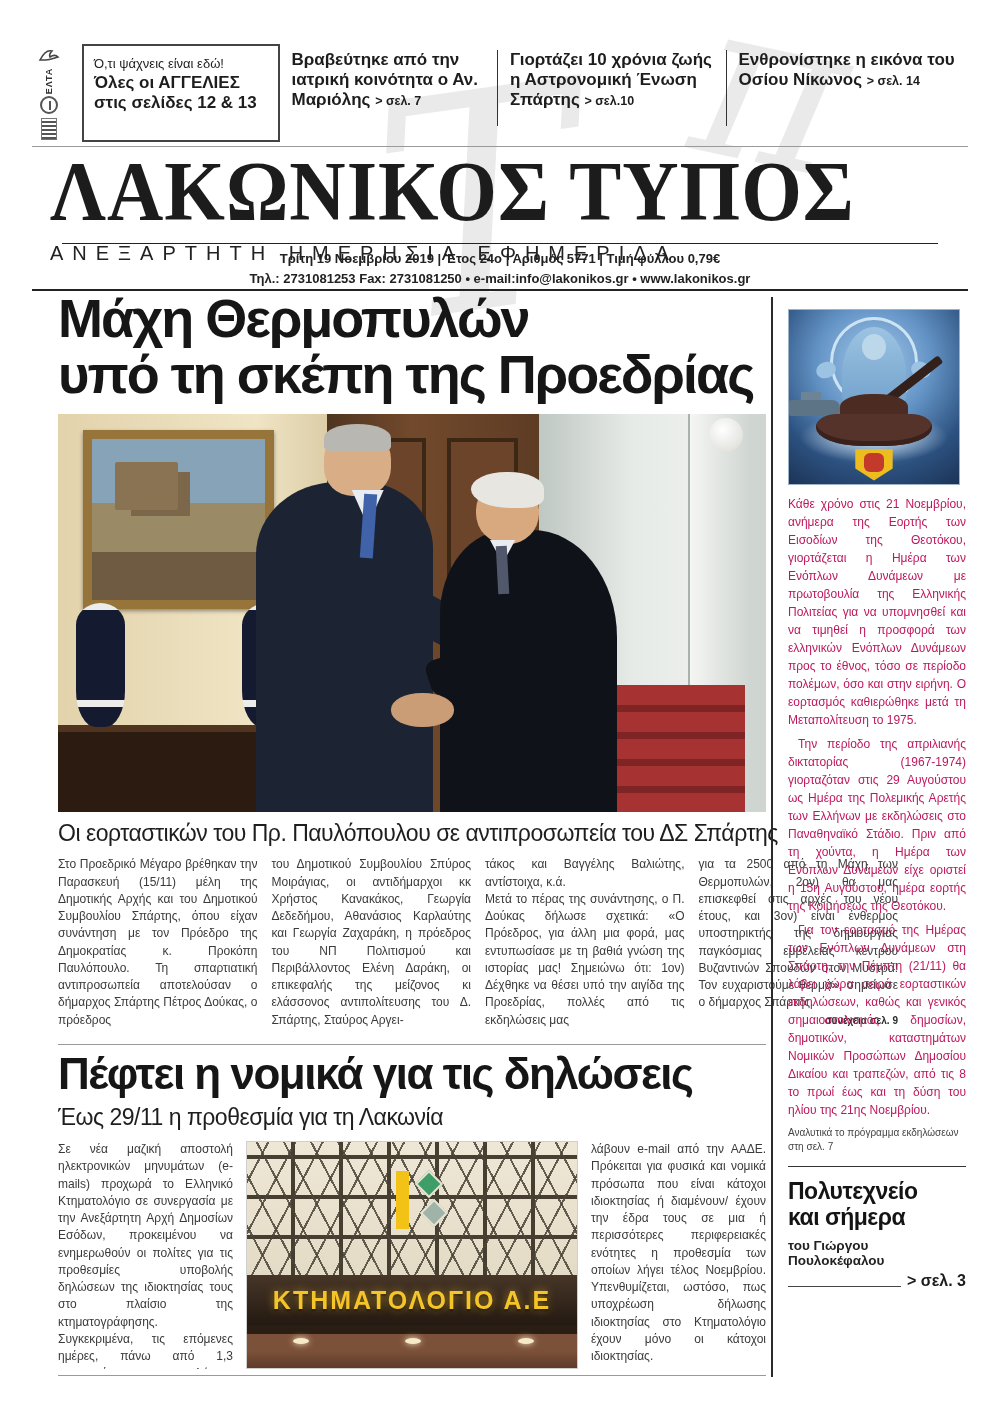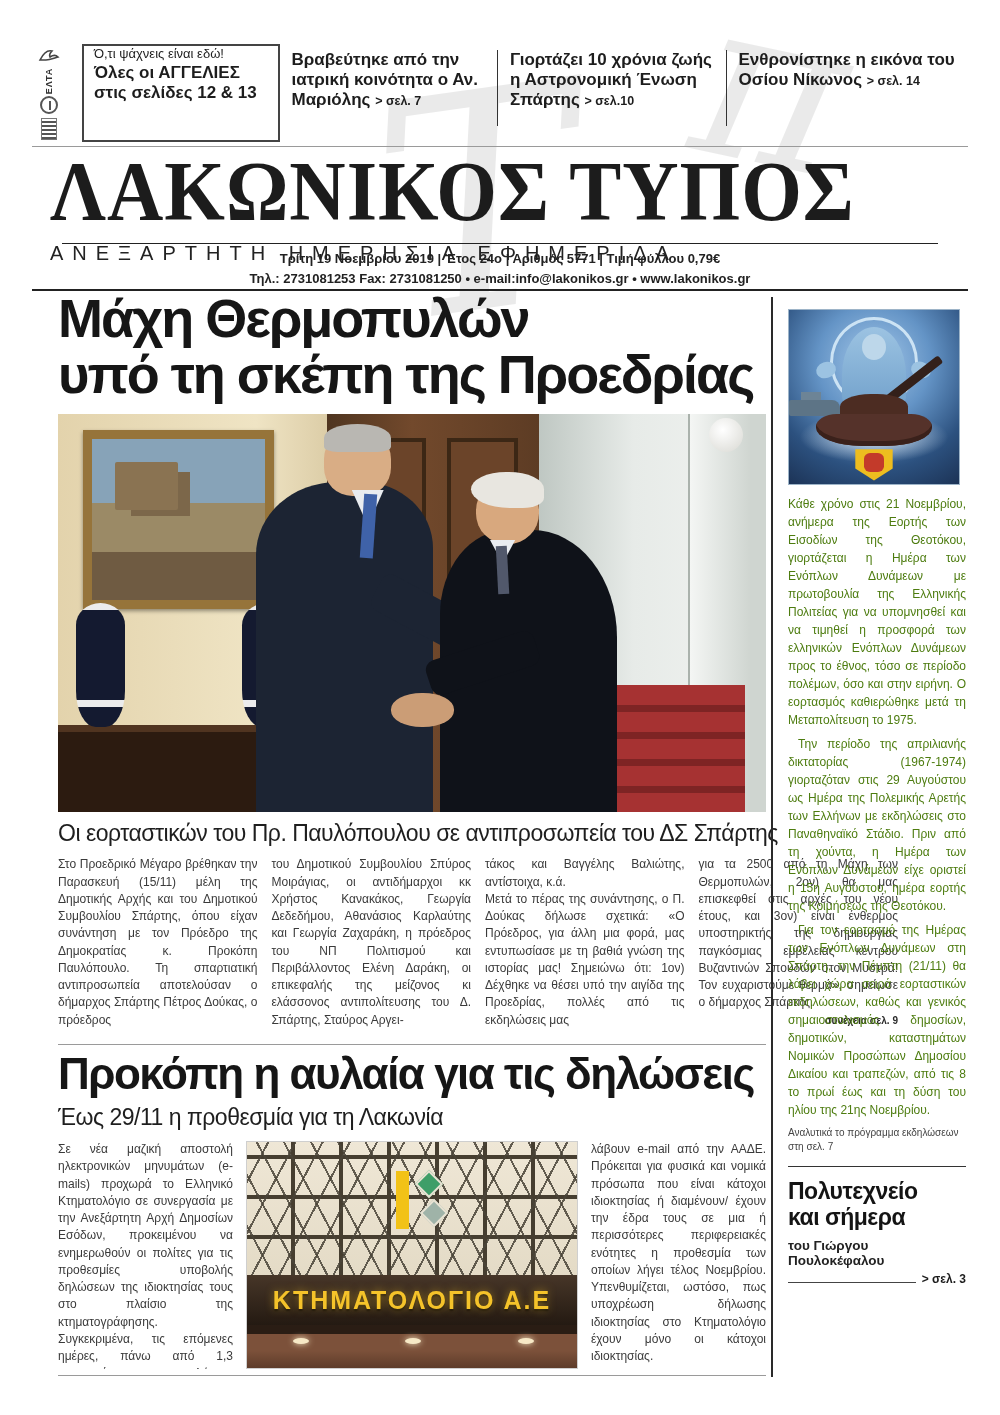--- a/index.html
+++ b/index.html
@@ -15,21 +15,21 @@
   
   .topbar { position:absolute; top:44px; left:32px; width:936px; height:98px; display:flex; z-index:2; }
   .stamps { width:34px; display:flex; flex-direction:column; align-items:center; gap:4px; padding-top:2px; }
   .stamp-bird svg { display:block; }
   .elta-vert { font-size:9px; font-weight:bold; letter-spacing:1px; transform:rotate(-90deg); color:#333; margin:8px 0 6px; }
   .stamp-circle { width:18px; height:18px; border:2px solid #555; border-radius:50%; position:relative; }
   .stamp-circle::after { content:""; position:absolute; left:7px; top:3px; width:2px; height:9px; background:#555; }
   .stamp-barcode { width:16px; height:22px; background:repeating-linear-gradient(0deg,#555 0 2px,#fff 2px 4px); border:1px solid #777; }
   .teaser { font-weight:bold; font-size:17px; line-height:1.18; color:#1d1d1d; padding:6px 12px 0 12px; }
   .teaser .small-top { font-weight:normal; font-size:13px; display:block; margin-bottom:2px; }
-  .teaser.boxed { border:2px solid #444; width:198px; margin-left:16px; padding:0 10px; }
+  .teaser.boxed { border:2px solid #444; width:198px; margin-left:16px; padding:10px 10px; }
   .t2 { width:218px; } .t3 { width:228px; } .t4 { width:242px; }
   .t-sep { border-left:1.5px solid #333; height:76px; margin-top:6px; }
   .pref { font-size:12.5px; font-weight:bold; white-space:nowrap; }
   .topbar-rule { position:absolute; top:146px; left:32px; width:936px; border-top:1.5px solid #9a9a9a; z-index:2; }
 
   
   .masthead { position:absolute; top:150px; left:50px; width:900px; text-align:left; z-index:2; }
   .mast-title { font-family:"Liberation Serif","DejaVu Serif",serif; font-weight:bold; font-size:78px; line-height:1.0; letter-spacing:1px; transform:scaleY(1.08); transform-origin:top center; white-space:nowrap; }
   .mast-sub { margin-top:14px; font-size:20px; letter-spacing:9px; color:#222; }
   .rule-thin { position:absolute; top:243px; left:62px; width:876px; border-top:1.5px solid #222; z-index:2; }
@@ -114,30 +114,30 @@
   .mary-hand1 { left:16%; top:30%; width:12%; height:9%; background:#9cc3e2; border-radius:50%; transform:rotate(-20deg); }
   .mary-hand2 { left:72%; top:30%; width:12%; height:9%; background:#9cc3e2; border-radius:50%; transform:rotate(20deg); }
   .ship { left:0; top:52%; width:30%; height:9%; background:#5d7486; border-radius:2px 8px 2px 2px; }
   .ship-top { left:7%; top:47%; width:12%; height:6%; background:#6d8496; }
   .tank-glow { left:6%; top:58%; width:88%; height:30%; background:radial-gradient(ellipse at center, rgba(235,245,252,.9), rgba(235,245,252,0) 70%); }
   .tank-barrel { left:52%; top:38%; width:42%; height:5%; background:#33201a; transform:rotate(-38deg); border-radius:3px; }
   .tank-turret { left:30%; top:48%; width:40%; height:16%; background:#4c2c22; border-radius:45% 45% 10% 10%; }
   .tank-hull { left:16%; top:60%; width:68%; height:18%; background:#55322a; border-radius:18% 18% 40% 40% / 40% 40% 60% 60%; box-shadow:inset 0 -5px 0 #3a211b; }
   .emblem { left:39%; top:80%; width:22%; height:18%; background:#edbd1f; clip-path:polygon(0 0,100% 0,100% 62%,50% 100%,0 62%); }
   .emblem-in { left:44%; top:82%; width:12%; height:11%; background:#c33a2a; border-radius:30%; }
-  .sb-body { margin-top:10px; font-size:12px; line-height:1.5; text-align:justify; color:#4d7c0f; }
+  .sb-body { margin-top:10px; font-size:12px; line-height:1.5; text-align:justify; color:#be185d; }
   .sb-body p + p { margin-top:6px; text-indent:10px; }
   .sb-note { margin-top:7px; font-size:10px; line-height:1.4; color:#444; }
   .sb-hr { margin-top:12px; border-top:1.5px solid #333; }
   .opinion { margin-top:12px; }
   .op-title { font-size:23px; font-weight:bold; line-height:1.12; letter-spacing:-0.5px; color:#141414; }
   .op-author { margin-top:7px; font-size:13.5px; font-weight:bold; color:#222; }
   .op-pageline { display:flex; align-items:flex-end; margin-top:4px; }
   .op-pageline .fill { flex:1; border-bottom:1.5px solid #444; margin-bottom:3px; }
-  .op-page { font-size:12px; font-weight:bold; margin-left:6px; white-space:nowrap; }
+  .op-page { font-size:16px; font-weight:bold; margin-left:6px; white-space:nowrap; }
 </style>
 </head>
 <body>
 
 <div class="page">
 
   <div class="wm wm1">T</div>
   <div class="wm wm2">π</div>
 
   <header class="topbar">
@@ -231,21 +231,21 @@
       <div class="col">
         <span class="preline">για τα 2500 από τη Μάχη των Θερμοπυλών, 2ον) θα μας επισκεφθεί στις αρχές του νέου έτους, και 3ον) είναι ένθερμος υποστηρικτής της δημιουργίας παγκόσμιας εμβέλειας κέντρου Βυζαντινών Σπουδών στον Μυστρά! Τον ευχαριστούμε θερμά», σημείωσε ο δήμαρχος Σπάρτης.</span>
         <div class="cont">συνέχεια σελ. 9</div>
       </div>
     </div>
   </section>
 
   <div class="mid-rule"></div>
 
   <section class="second">
-    <div class="h2line">Προκόπη η αυλαία για τις δηλώσεις</div>
+    <div class="h2line">Πέφτει η νομικά για τις δηλώσεις</div>
     <div class="sub2">Έως 29/11 η προθεσμία για τη Λακωνία</div>
     <div class="second-row">
       <div class="s-col preline">Σε νέα μαζική αποστολή ηλεκτρονικών μηνυμάτων (e-mails) προχωρά το Ελληνικό Κτηματολόγιο σε συνεργασία με την Ανεξάρτητη Αρχή Δημοσίων Εσόδων, προκειμένου να ενημερωθούν οι πολίτες για τις προθεσμίες υποβολής δηλώσεων της ιδιοκτησίας τους στο πλαίσιο της κτηματογράφησης.
 Συγκεκριμένα, τις επόμενες ημέρες, πάνω από 1,3 εκατομμύρια παραλήπτες (φυσικά και νομικά πρόσωπα) πρόκειται να</div>
 
       <div class="kt-img">
         <div class="kt-glass"></div>
         <div class="kt-logo-bar"></div>
         <div class="kt-logo-green"></div>
         <div class="kt-logo-grey"></div>

